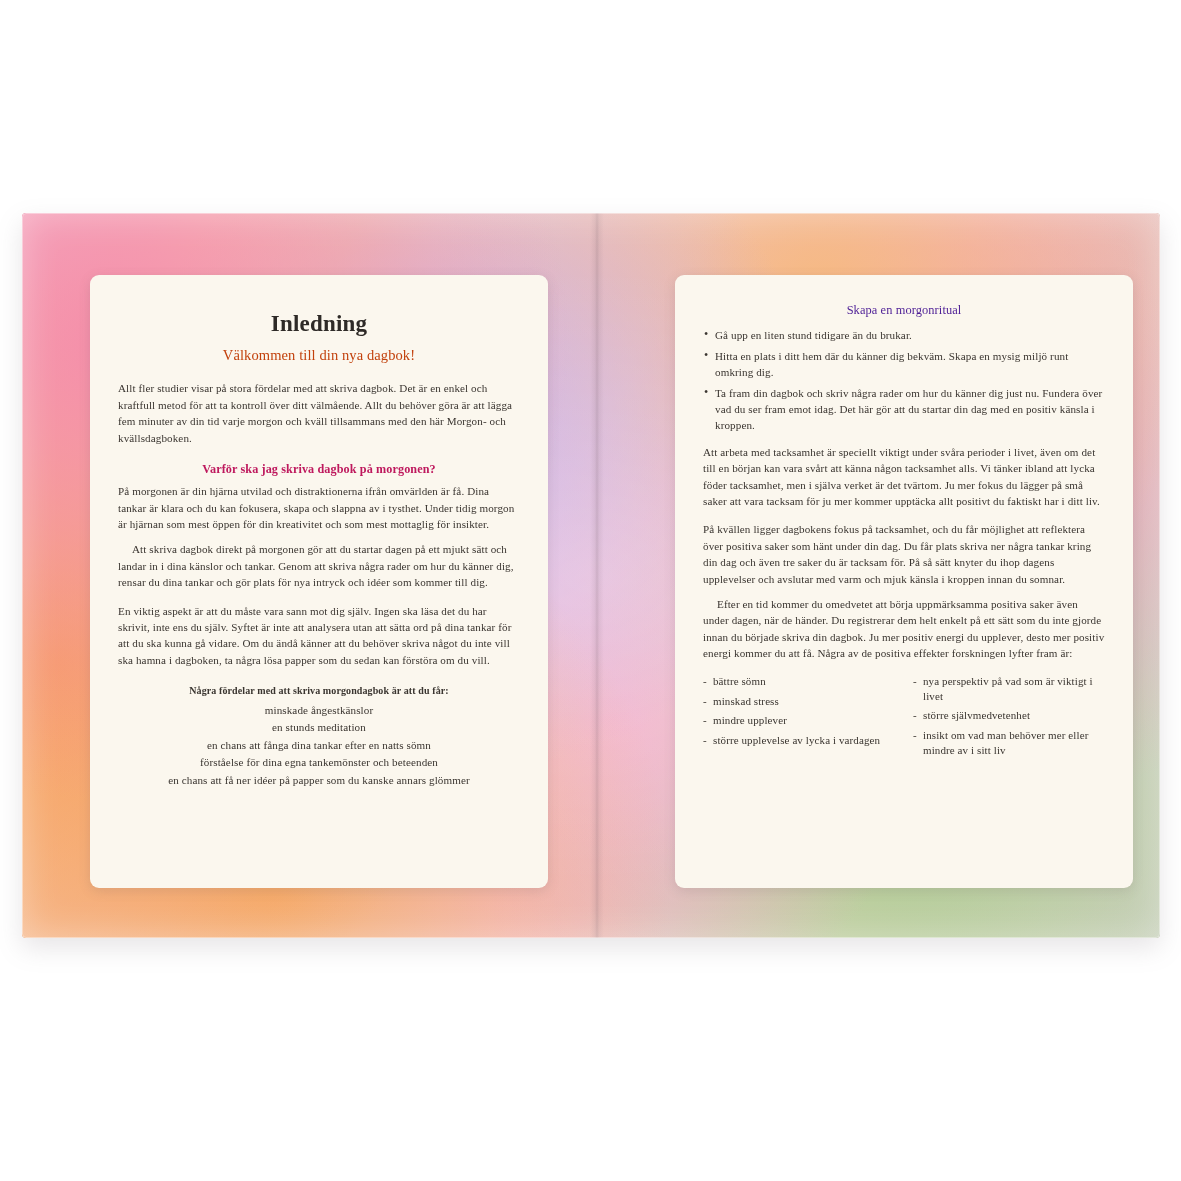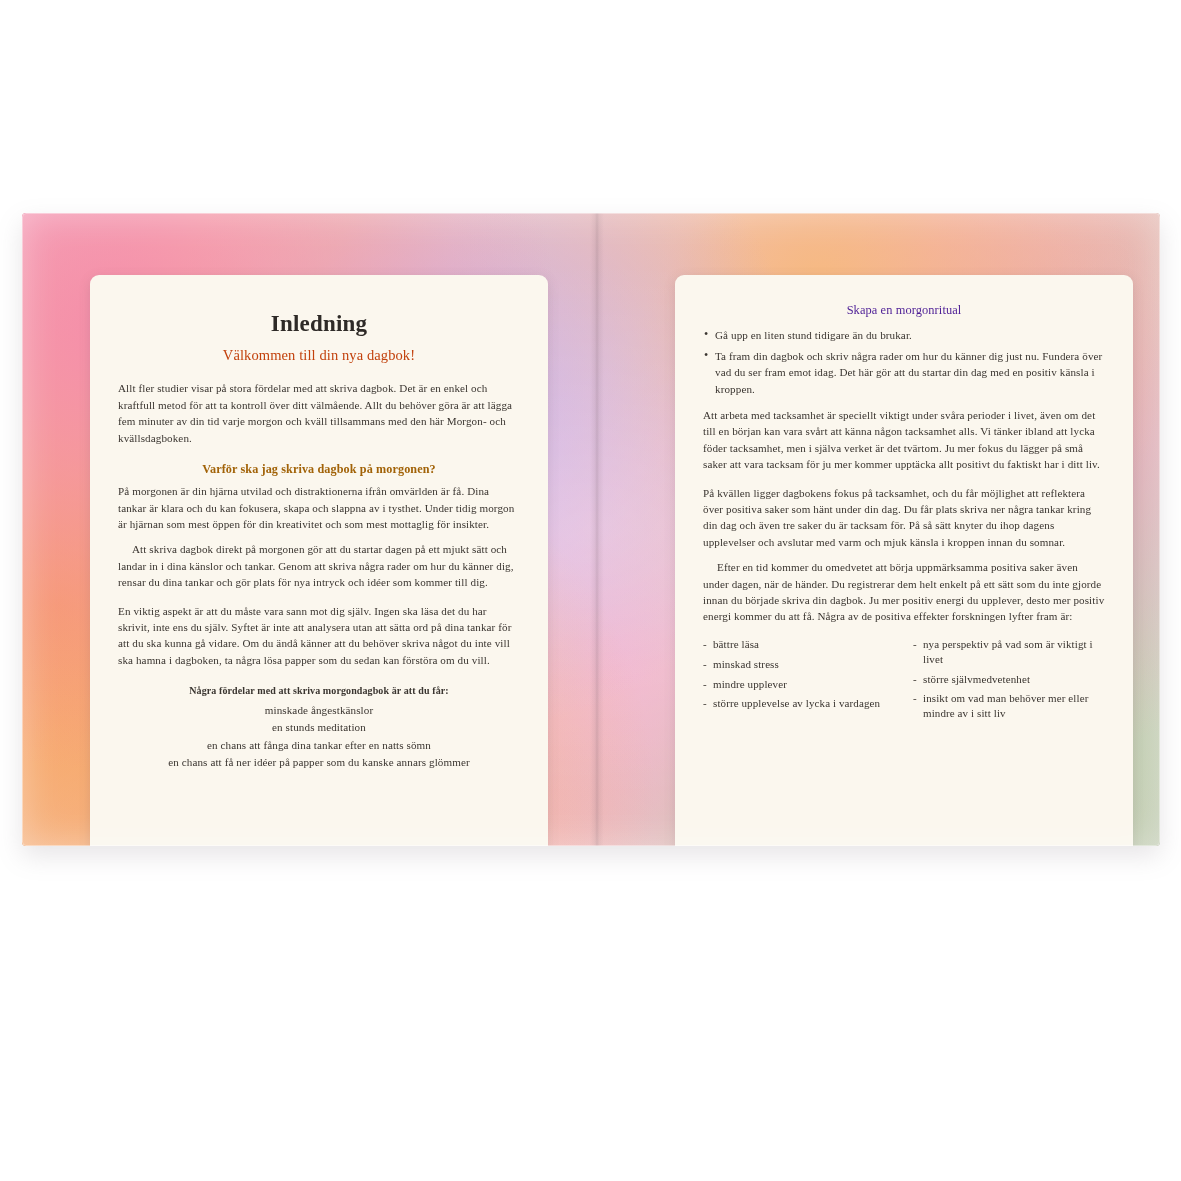--- a/index.html
+++ b/index.html
@@ -20,21 +20,21 @@
     height: 1181px;
     background: #ffffff;
   }
 
   
   .book {
     position: absolute;
     left: 22px;
     top: 213px;
     width: 1138px;
-    height: 633px;
+    height: 725px;
     border-radius: 4px;
     overflow: hidden;
     box-shadow: 0 10px 26px rgba(120, 110, 120, 0.18);
     background: #e9e3df;
   }
 
   
   .gradient-bg {
     position: absolute;
     inset: 0;
@@ -124,21 +124,21 @@
     text-align: center;
     margin: 0 0 14px 0;
     color: #c2410c;
   }
   h3.section {
     font-family: "Liberation Serif", serif;
     font-size: 12.2px;
     font-weight: bold;
     text-align: center;
     margin: 14px 0 5px 0;
-    color: #a16207;
+    color: #be185d;
   }
   h3.section-right {
     font-family: "Liberation Serif", serif;
     font-size: 12.4px;
     font-weight: normal;
     text-align: center;
     margin: 4px 0 8px 0;
     color: #4c1d95;
   }
 
@@ -228,43 +228,45 @@
 
         <p class="para">På morgonen är din hjärna utvilad och distraktionerna ifrån omvärlden är få. Dina tankar är klara och du kan fokusera, skapa och slappna av i tysthet. Under tidig morgon är hjärnan som mest öppen för din kreativitet och som mest mottaglig för insikter.</p>
         <p class="para" style="text-indent:14px;">Att skriva dagbok direkt på morgonen gör att du startar dagen på ett mjukt sätt och landar in i dina känslor och tankar. Genom att skriva några rader om hur du känner dig, rensar du dina tankar och gör plats för nya intryck och idéer som kommer till dig.</p>
         <p class="para" style="margin-top:12px;">En viktig aspekt är att du måste vara sann mot dig själv. Ingen ska läsa det du har skrivit, inte ens du själv. Syftet är inte att analysera utan att sätta ord på dina tankar för att du ska kunna gå vidare. Om du ändå känner att du behöver skriva något du inte vill ska hamna i dagboken, ta några lösa papper som du sedan kan förstöra om du vill.</p>
 
         <div class="benefits-head">Några fördelar med att skriva morgondagbok är att du får:</div>
         <ul class="benefits-list">
           <li>minskade ångestkänslor</li>
           <li>en stunds meditation</li>
           <li>en chans att fånga dina tankar efter en natts sömn</li>
+          <li>förståelse för dina egna tankemönster och beteenden</li>
           <li>en chans att få ner idéer på papper som du kanske annars glömmer</li>
         </ul>
       </div>
     </div>
 
     <div class="page page-right">
       <div class="page-inner">
         <h3 class="section-right">Skapa en morgonritual</h3>
 
         <ul class="bullets">
           <li>Gå upp en liten stund tidigare än du brukar.</li>
+          <li>Hitta en plats i ditt hem där du känner dig bekväm. Skapa en mysig miljö runt omkring dig.</li>
           <li>Ta fram din dagbok och skriv några rader om hur du känner dig just nu. Fundera över vad du ser fram emot idag. Det här gör att du startar din dag med en positiv känsla i kroppen.</li>
         </ul>
 
 
         <p class="para">Att arbeta med tacksamhet är speciellt viktigt under svåra perioder i livet, även om det till en början kan vara svårt att känna någon tacksamhet alls. Vi tänker ibland att lycka föder tacksamhet, men i själva verket är det tvärtom. Ju mer fokus du lägger på små saker att vara tacksam för ju mer kommer upptäcka allt positivt du faktiskt har i ditt liv.</p>
         <p class="para" style="margin-top:12px;">På kvällen ligger dagbokens fokus på tacksamhet, och du får möjlighet att reflektera över positiva saker som hänt under din dag. Du får plats skriva ner några tankar kring din dag och även tre saker du är tacksam för. På så sätt knyter du ihop dagens upplevelser och avslutar med varm och mjuk känsla i kroppen innan du somnar.</p>
         <p class="para" style="text-indent:14px;">Efter en tid kommer du omedvetet att börja uppmärksamma positiva saker även under dagen, när de händer. Du registrerar dem helt enkelt på ett sätt som du inte gjorde innan du började skriva din dagbok. Ju mer positiv energi du upplever, desto mer positiv energi kommer du att få. Några av de positiva effekter forskningen lyfter fram är:</p>
 
         <div class="effects">
           <div class="effects-col">
             <ul>
-              <li>bättre läsa</li>
+              <li>bättre sömn</li>
               <li>minskad stress</li>
               <li>mindre upplever</li>
               <li>större upplevelse av lycka i vardagen</li>
             </ul>
           </div>
           <div class="effects-col">
             <ul>
               <li>nya perspektiv på vad som är viktigt i livet</li>
               <li>större självmedvetenhet</li>
               <li>insikt om vad man behöver mer eller mindre av i sitt liv</li>

